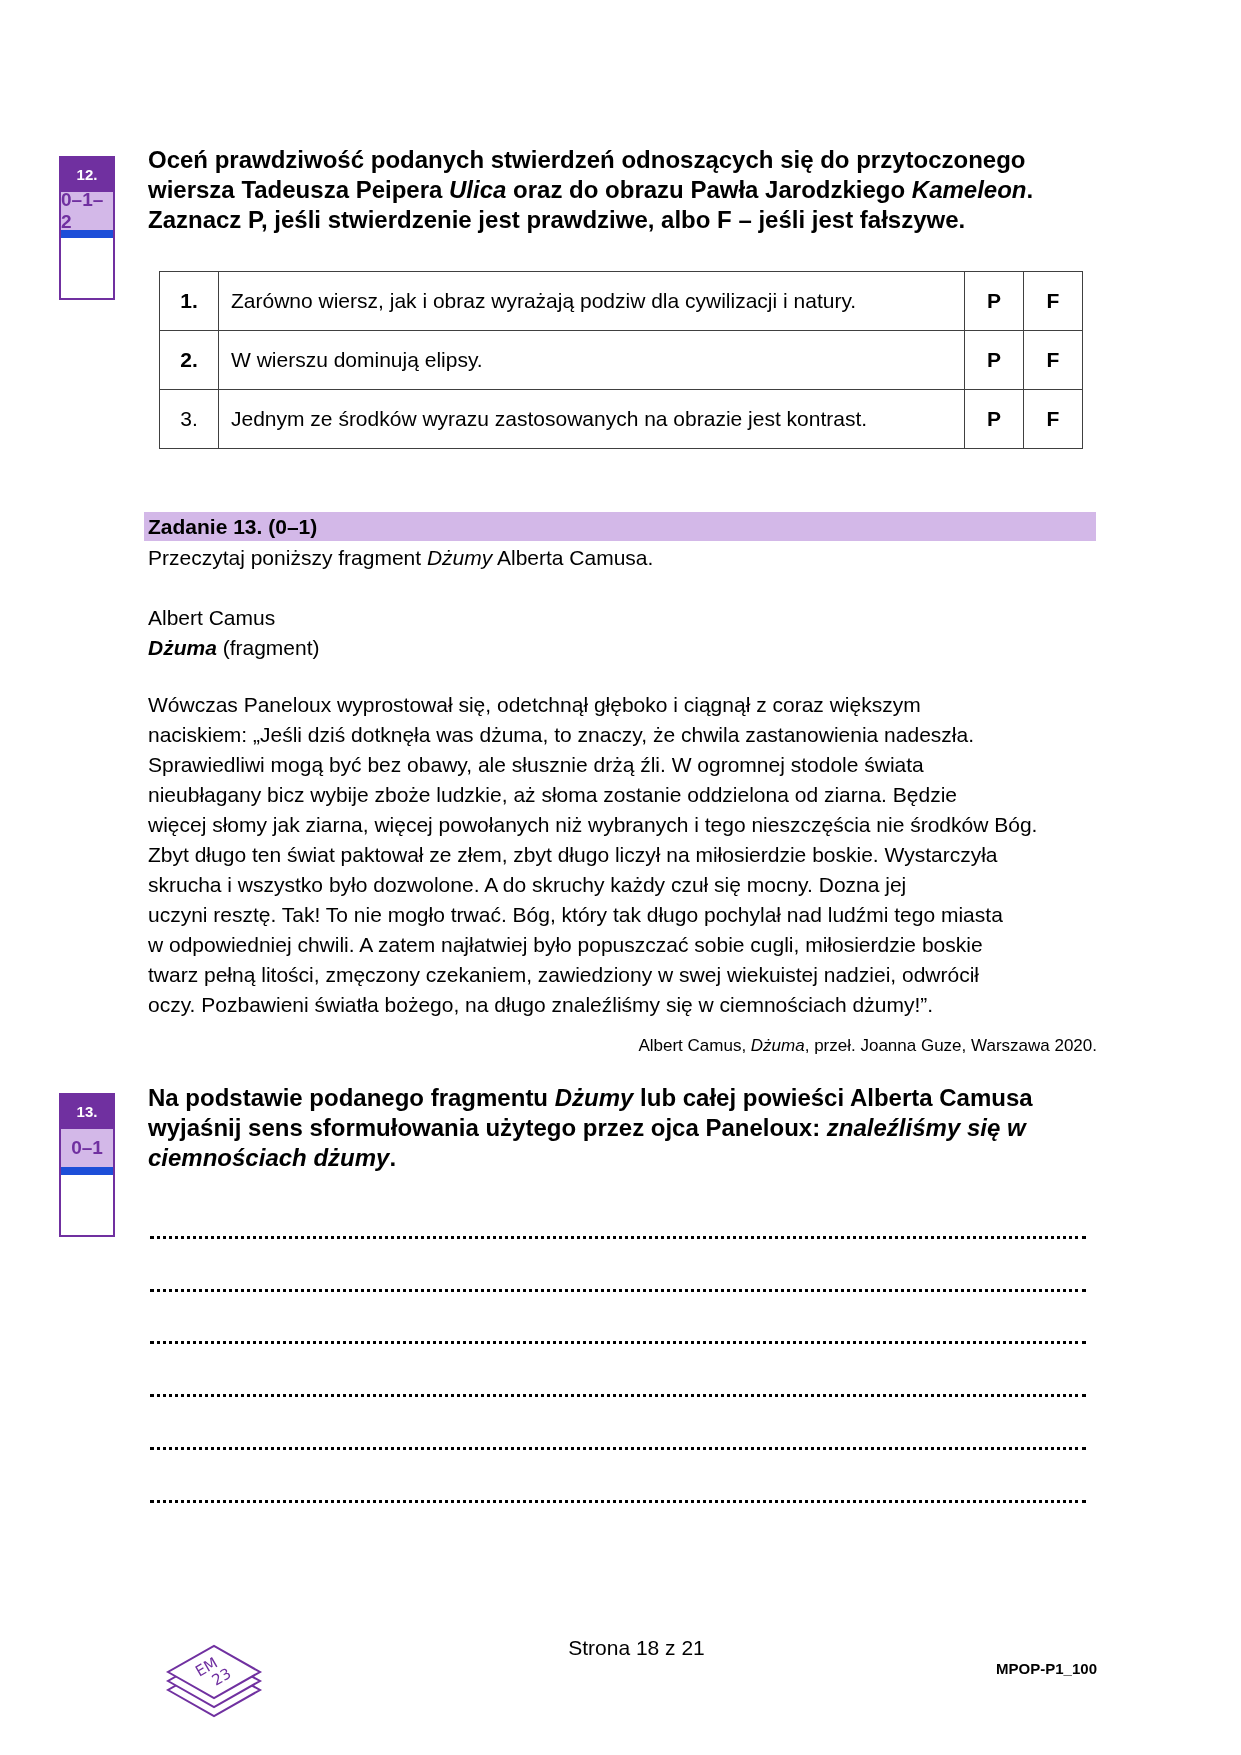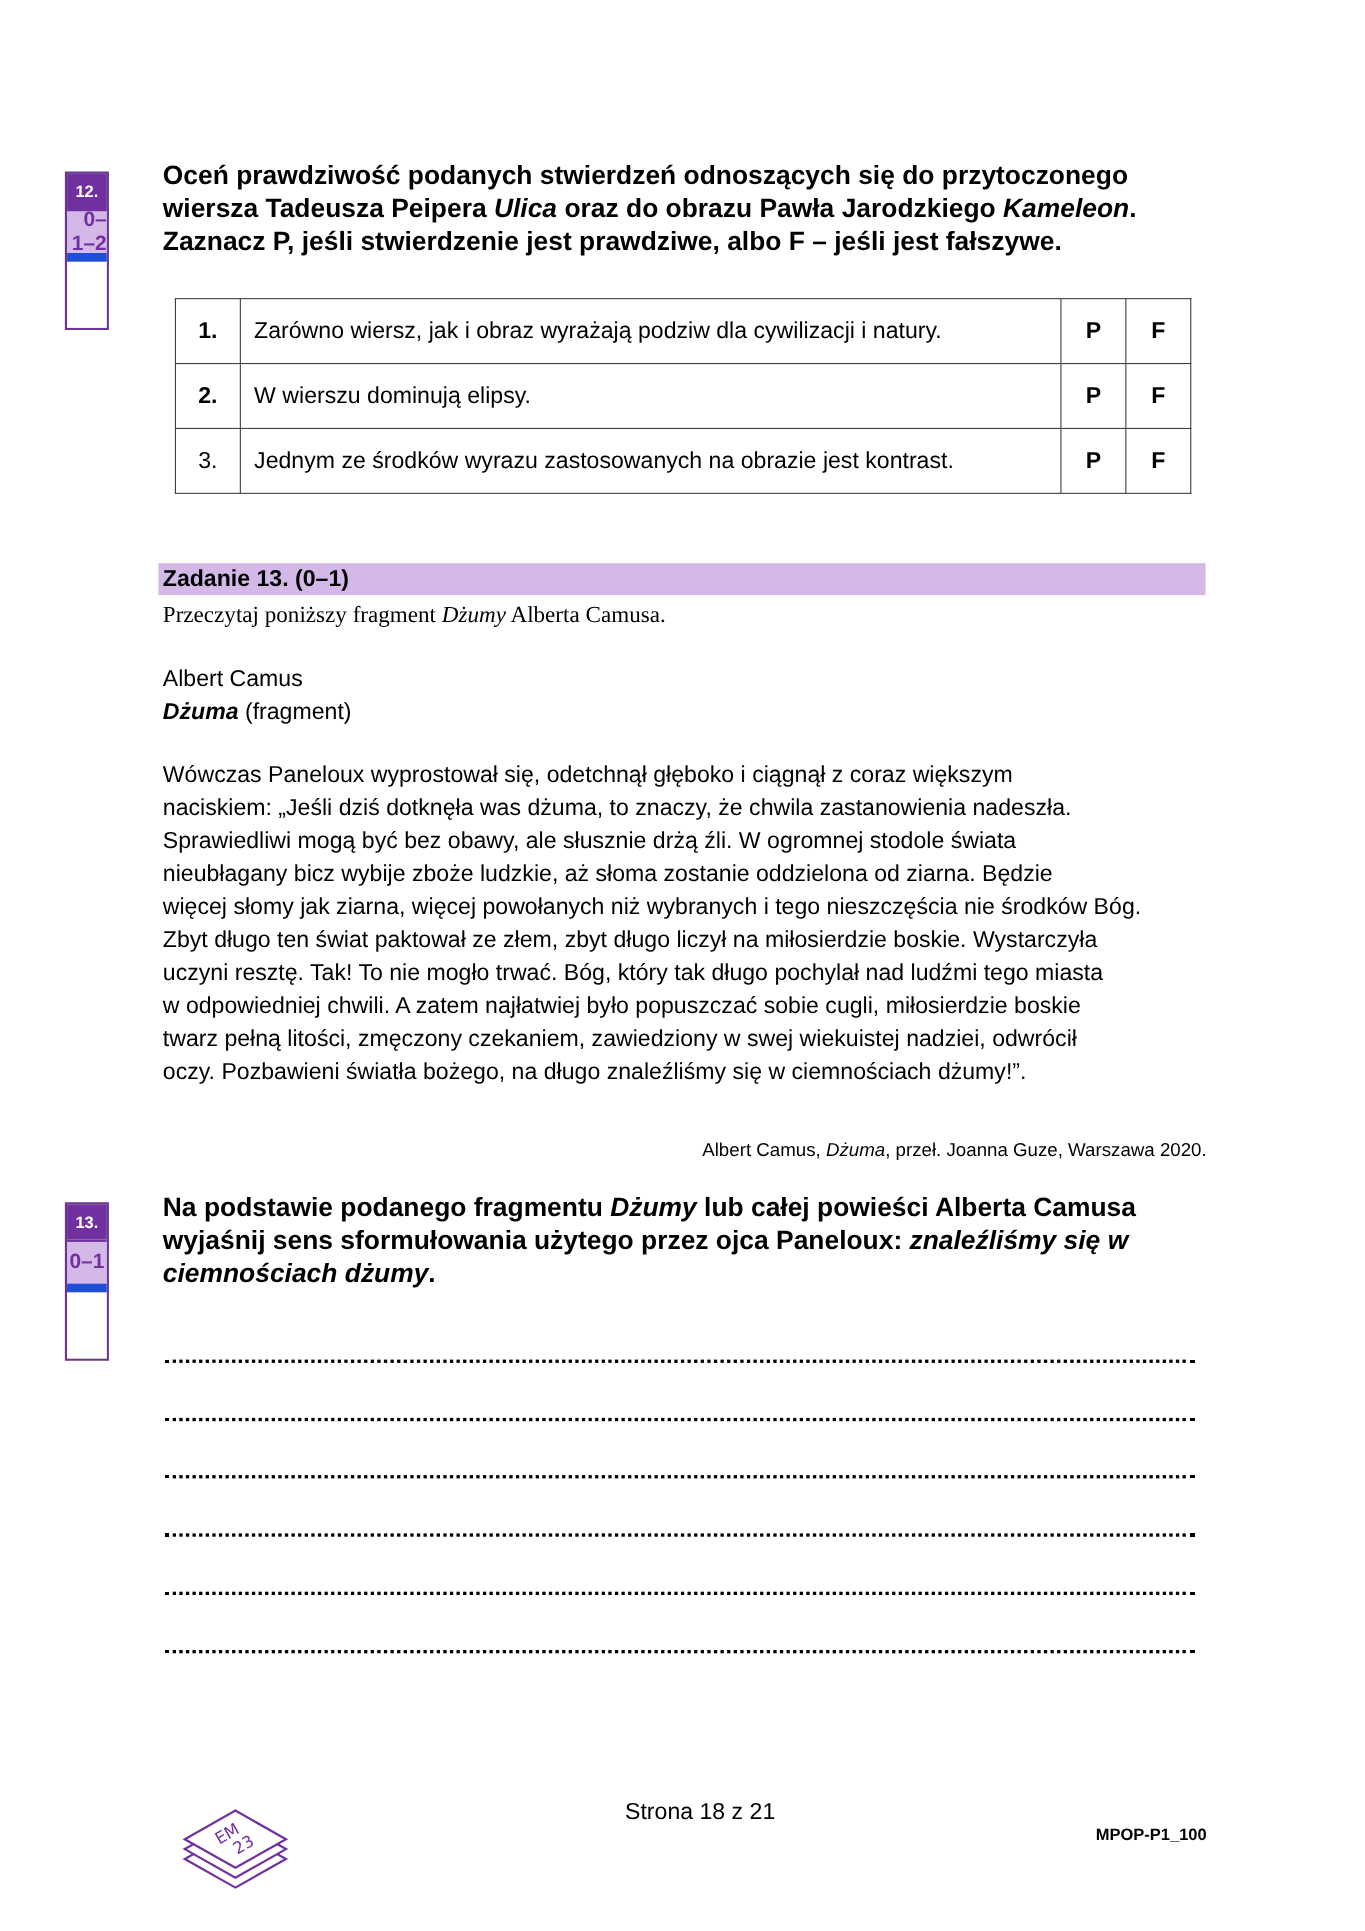--- a/index.html
+++ b/index.html
@@ -1,20 +1,20 @@
 <!DOCTYPE html>
 <html><head>
 <meta charset="utf-8">
 <style>
   html, body { margin: 0; padding: 0; background: #ffffff; }
   body { width: 1241px; height: 1755px; position: relative; overflow: hidden;
          font-family: "Liberation Sans", sans-serif; color: #000; }
 
   
-  .score-box { position: absolute; left: 59px; width: 40px; border: 2px solid #7030a0; box-sizing: border-box; background: #bef264; text-align: right; }
+  .score-box { position: absolute; left: 59px; width: 56px; border: 2px solid #7030a0; box-sizing: border-box; background: #737373; }
   .score-num { height: 32px; background: #7030a0; color: #fff; font-weight: bold; font-size: 15px;
                display: flex; align-items: center; justify-content: center; }
   .score-range { height: 38px; background: #d3b8e8; color: #7030a0; font-weight: bold; font-size: 19px;
                  display: flex; align-items: center; justify-content: center; border-top: 2px solid #7030a0; border-bottom: 8px solid #1d4ed8; }
   .score-empty { height: 60px; background: #fff; }
 
   .instr { position: absolute; left: 148px; width: 950px; font-size: 24px; font-weight: bold; line-height: 30px; }
   .instr i { font-style: italic; }
 
   
@@ -70,36 +70,37 @@
     <td class="c-text">Jednym ze środków wyrazu zastosowanych na obrazie jest kontrast.</td>
     <td class="c-p">P</td>
     <td class="c-f">F</td>
   </tr>
 </tbody>
   </table>
 
 <div class="band"></div>
 <div class="band-title">Zadanie 13. (0–1)</div>
 
-<div class="body-text" style="top:543px;font-family:Liberation Serif, serif;">
+<div class="body-text" style="top:543px;">
   <span>Przeczytaj poniższy fragment </span><i>Dżumy</i><span> Alberta Camusa.</span>
 </div>
 
 <div class="body-text" style="top:603px;">Albert Camus</div>
 <div class="body-text" style="top:633px;">
   <b><i>Dżuma</i></b><span> (fragment)</span>
 </div>
 
 <div class="passage">
   <span>Wówczas Paneloux wyprostował się, odetchnął głęboko i ciągnął z coraz większym</span>
   <span>naciskiem: „Jeśli dziś dotknęła was dżuma, to znaczy, że chwila zastanowienia nadeszła.</span>
   <span>Sprawiedliwi mogą być bez obawy, ale słusznie drżą źli. W ogromnej stodole świata</span>
   <span>nieubłagany bicz wybije zboże ludzkie, aż słoma zostanie oddzielona od ziarna. Będzie</span>
   <span>więcej słomy jak ziarna, więcej powołanych niż wybranych i tego nieszczęścia nie środków Bóg.</span>
   <span>Zbyt długo ten świat paktował ze złem, zbyt długo liczył na miłosierdzie boskie. Wystarczyła</span>
+  <span>skrucha i wszystko było dozwolone. A do skruchy każdy czuł się mocny. Dozna jej</span>
   <span>uczyni resztę. Tak! To nie mogło trwać. Bóg, który tak długo pochylał nad ludźmi tego miasta</span>
   <span>w odpowiedniej chwili. A zatem najłatwiej było popuszczać sobie cugli, miłosierdzie boskie</span>
   <span>twarz pełną litości, zmęczony czekaniem, zawiedziony w swej wiekuistej nadziei, odwrócił</span>
   <span>oczy. Pozbawieni światła bożego, na długo znaleźliśmy się w ciemnościach dżumy!”.</span>
 </div>
 
 <div class="source">
   <span>Albert Camus, </span><i>Dżuma</i><span>, przeł. Joanna Guze, Warszawa 2020.</span>
 </div>
 

